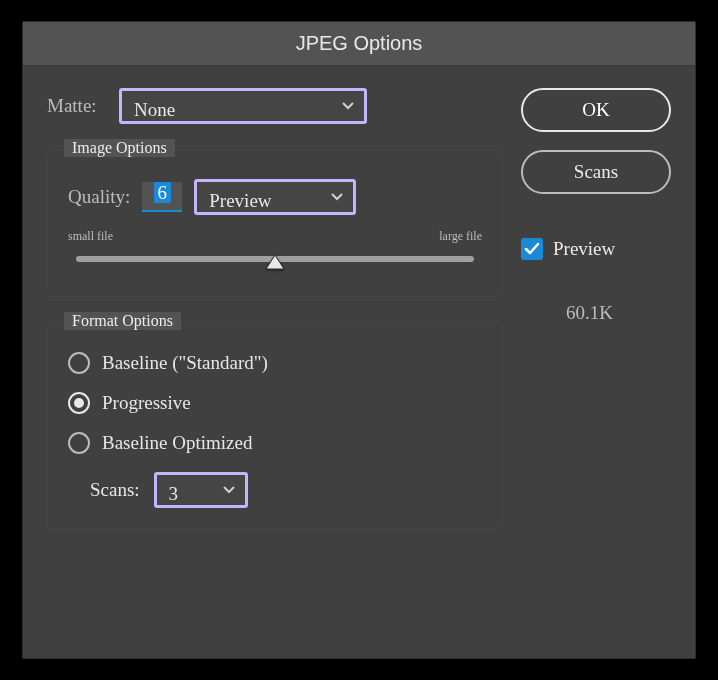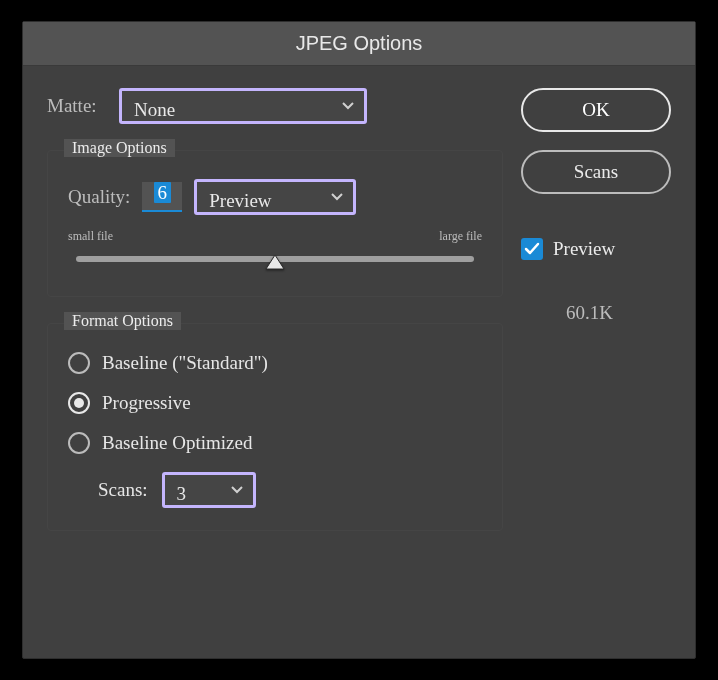--- a/index.html
+++ b/index.html
@@ -143,21 +143,21 @@
   }
   .radio.checked { border-color: #e8e8e8; }
   .radio .dot {
     width: 10px; height: 10px; border-radius: 50%;
     background: #e8e8e8;
     display: none;
   }
   .radio.checked .dot { display: block; }
   .radio-label { color: #e6e6e6; }
 
-  .scans-row { display:flex; align-items:center; gap: 14px; margin: 6px 0 0 30px; }
+  .scans-row { display:flex; align-items:center; gap: 14px; margin: 6px 0 0 22px; }
   .scans-row .lbl { color: #e6e6e6; }
 
   
   .pill-btn {
     height: 44px;
     border: 2px solid #bcbcbc;
     border-radius: 22px;
     background: transparent;
     color: #eaeaea;
     font-size: 19px;

